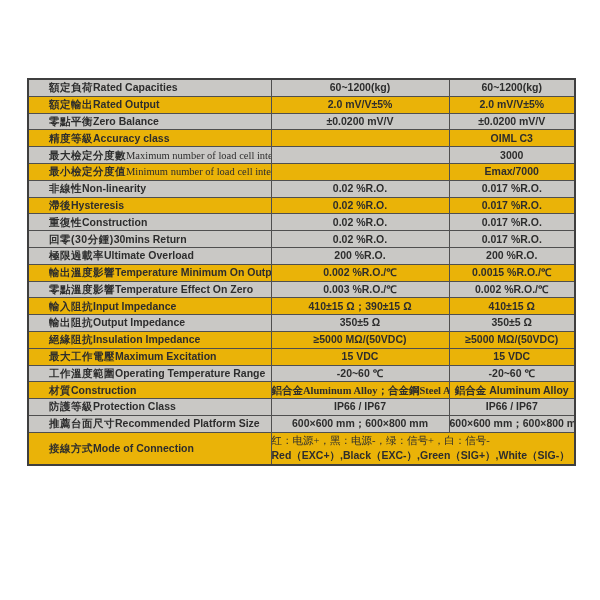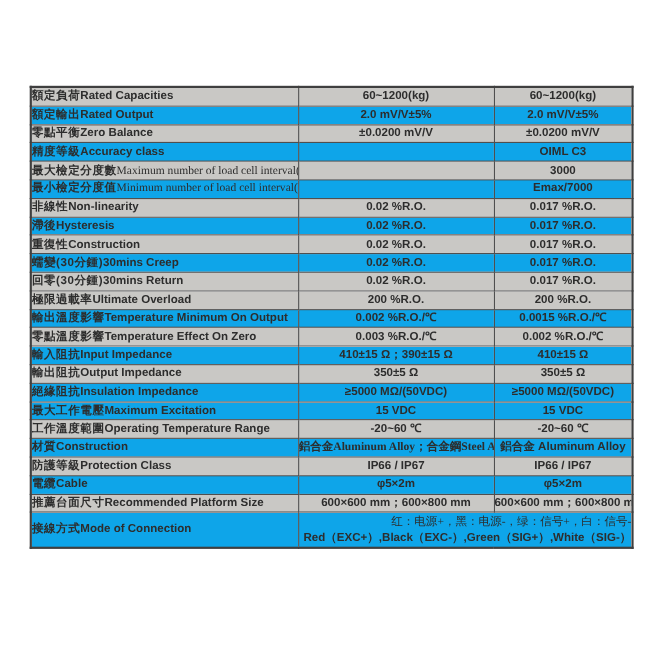--- a/index.html
+++ b/index.html
@@ -13,28 +13,28 @@
     border:2px solid #3f3f3f;
   }
   .spec-table td{
     border:1px solid #4f4f4f;
     height:15.8px;
     padding:0;
     font-size:10.5px;font-weight:700;color:#2d2d2d;
     overflow:hidden;white-space:nowrap;
     line-height:1.25;
   }
-  td.label-cell{text-align:left;padding-left:0;margin-left:29px;}
+  td.label-cell{text-align:left;padding-left:20px;margin-left:29px;}
   td.val-cell{text-align:center;}
   tr.gray td{background:#c9c8c5;}
-  tr.light td{background:#0ea5e9;}
+  tr.light td{background:#eab308;}
   .serif{font-family:"Liberation Serif",serif;font-weight:400;}
   .zh{letter-spacing:0.5px;}
   tr.tall td{height:31px;}
-  .conn-line{display:block;text-align:right;line-height:14px;}
+  .conn-line{display:block;text-align:left;line-height:14px;}
   .conn-zh{font-family:"Liberation Serif",serif;font-weight:400;}
 </style>
 </head>
 <body>
 
 <table class="spec-table">
   <colgroup>
     <col style="width:243px">
     <col style="width:178px">
     <col style="width:126px">
@@ -75,25 +75,20 @@
         <td class="val-cell">0.02 %R.O.</td>
         <td class="val-cell">0.017 %R.O.</td>
       </tr>
       <tr class="light">
         <td class="label-cell"><span class="zh">滯後</span><span class="en">Hysteresis</span></td>
         <td class="val-cell">0.02 %R.O.</td>
         <td class="val-cell">0.017 %R.O.</td>
       </tr>
       <tr class="gray">
         <td class="label-cell"><span class="zh">重復性</span><span class="en">Construction</span></td>
-        <td class="val-cell">0.02 %R.O.</td>
-        <td class="val-cell">0.017 %R.O.</td>
-      </tr>
-      <tr class="light">
-        <td class="label-cell"><span class="zh">蠕變(30分鍾)</span><span class="en">30mins Creep</span></td>
         <td class="val-cell">0.02 %R.O.</td>
         <td class="val-cell">0.017 %R.O.</td>
       </tr>
       <tr class="gray">
         <td class="label-cell"><span class="zh">回零(30分鍾)</span><span class="en">30mins Return</span></td>
         <td class="val-cell">0.02 %R.O.</td>
         <td class="val-cell">0.017 %R.O.</td>
       </tr>
       <tr class="gray">
         <td class="label-cell"><span class="zh">極限過載率</span><span class="en">Ultimate Overload</span></td>
@@ -138,25 +133,20 @@
       <tr class="light">
         <td class="label-cell"><span class="zh">材質</span><span class="en">Construction</span></td>
         <td class="val-cell serif">鋁合金Aluminum Alloy；合金鋼Steel Alloy</td>
         <td class="val-cell">鋁合金 Aluminum Alloy</td>
       </tr>
       <tr class="gray">
         <td class="label-cell"><span class="zh">防護等級</span><span class="en">Protection Class</span></td>
         <td class="val-cell">IP66 / IP67</td>
         <td class="val-cell">IP66 / IP67</td>
       </tr>
-      <tr class="light">
-        <td class="label-cell"><span class="zh">電纜</span><span class="en">Cable</span></td>
-        <td class="val-cell">φ5×2m</td>
-        <td class="val-cell">φ5×2m</td>
-      </tr>
       <tr class="gray">
         <td class="label-cell"><span class="zh">推薦台面尺寸</span><span class="en">Recommended Platform Size</span></td>
         <td class="val-cell">600×600 mm；600×800 mm</td>
         <td class="val-cell">600×600 mm；600×800 mm</td>
       </tr>
       <tr class="light tall">
         <td class="label-cell"><span class="zh">接線方式</span><span class="en">Mode of Connection</span></td>
         <td class="val-cell" colspan="2">
           <span class="conn-line conn-zh">红：电源+，黑：电源-，绿：信号+，白：信号-</span>
           <span class="conn-line">Red（EXC+）,Black（EXC-）,Green（SIG+）,White（SIG-）</span>

